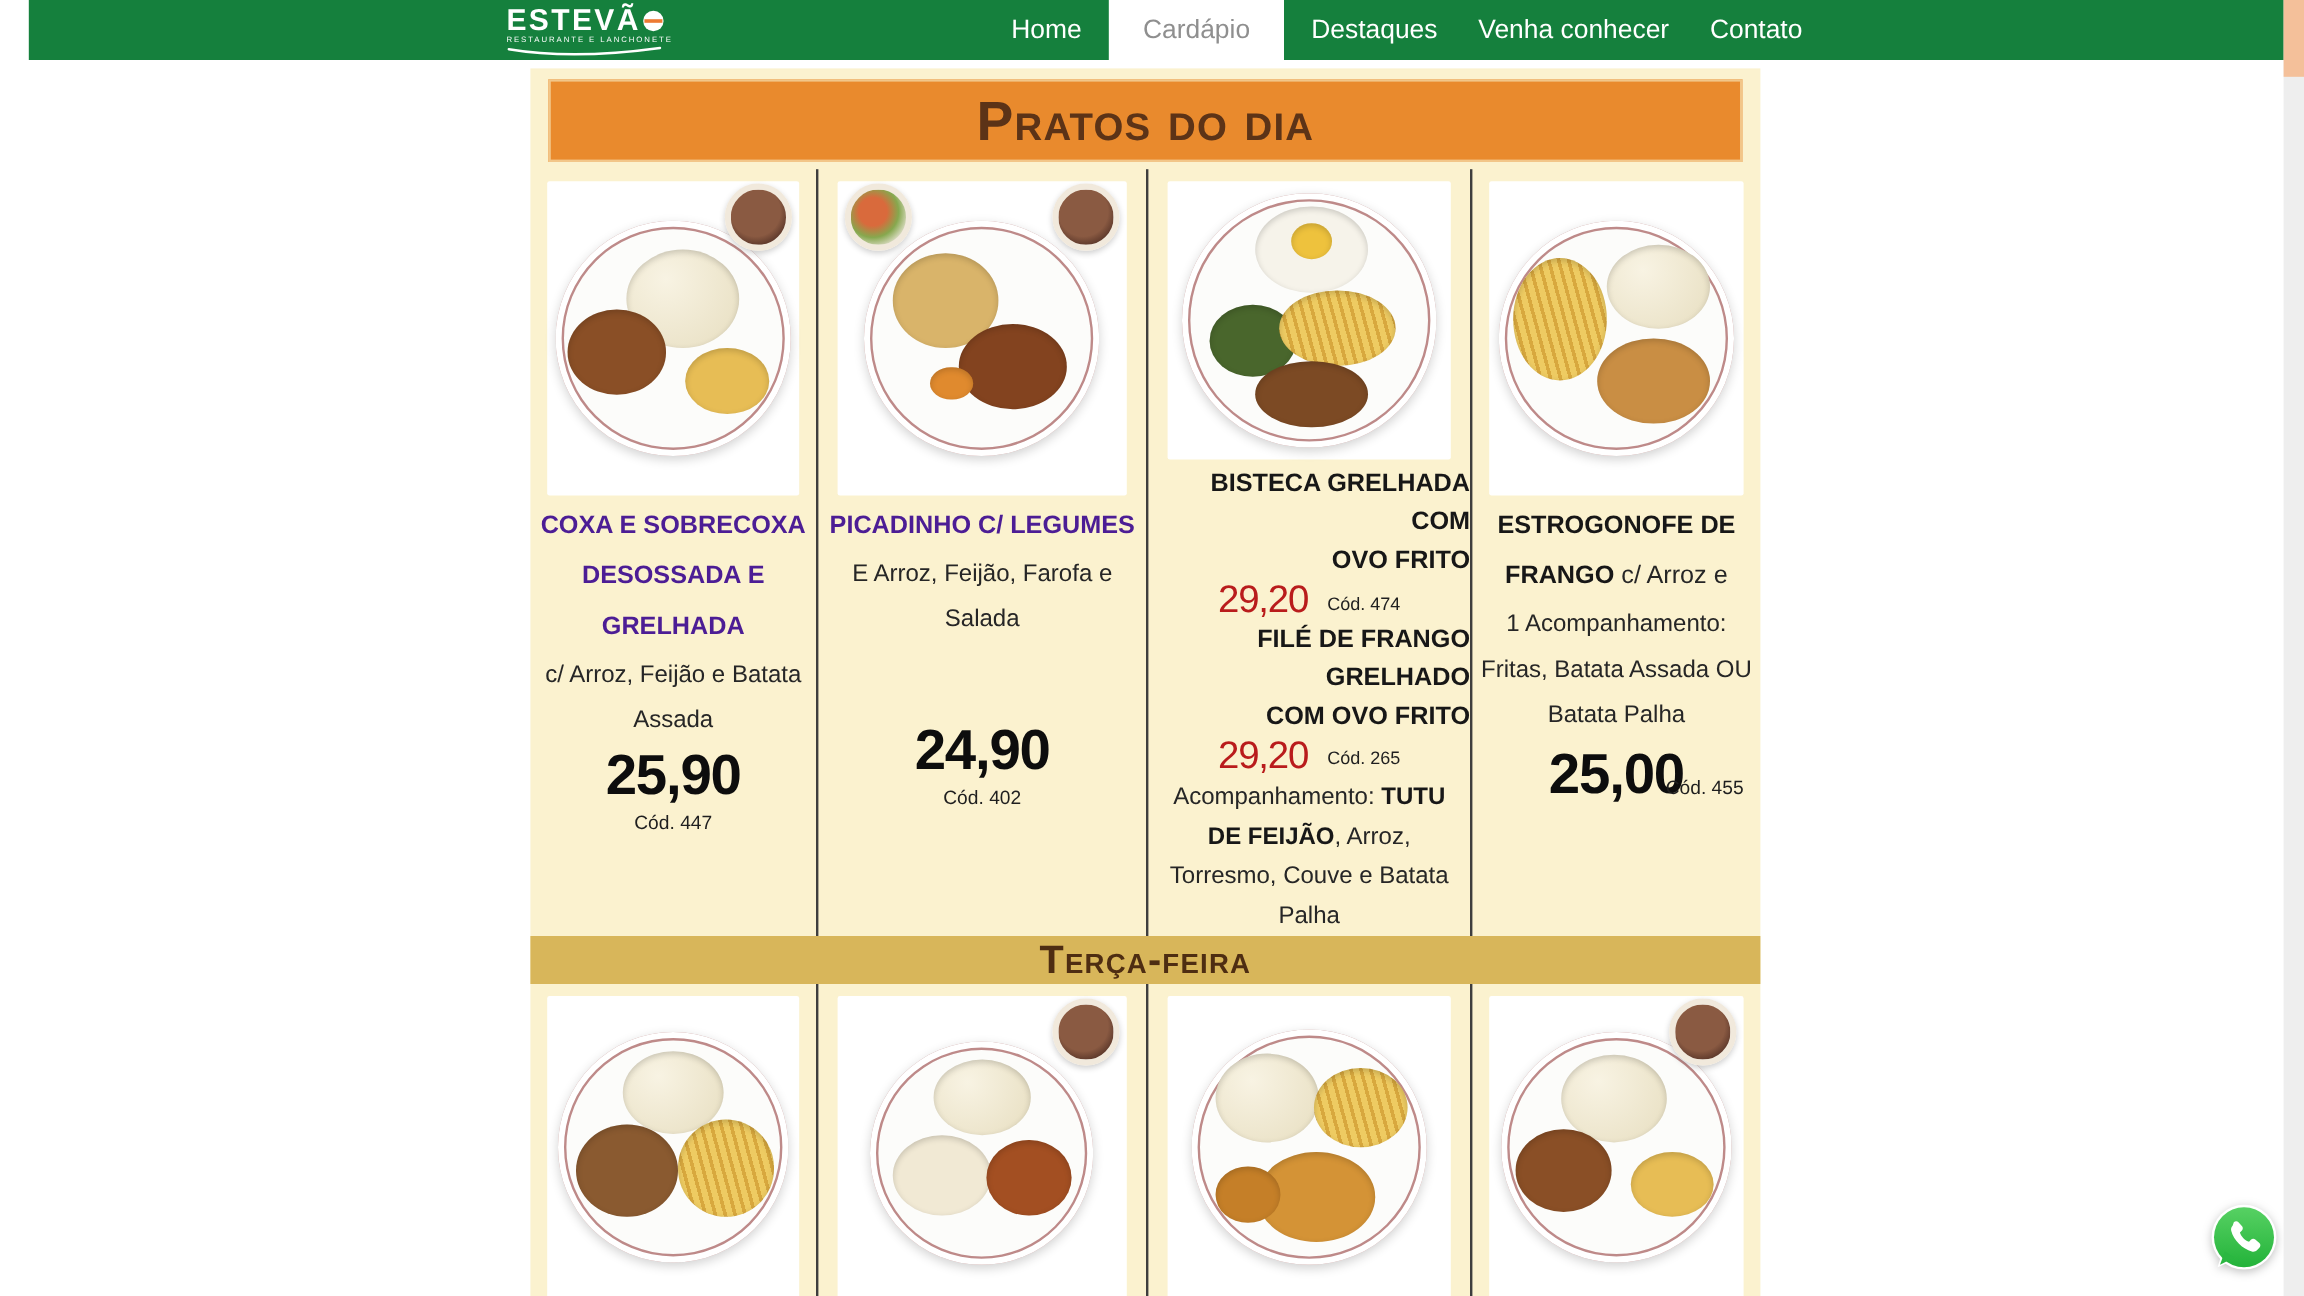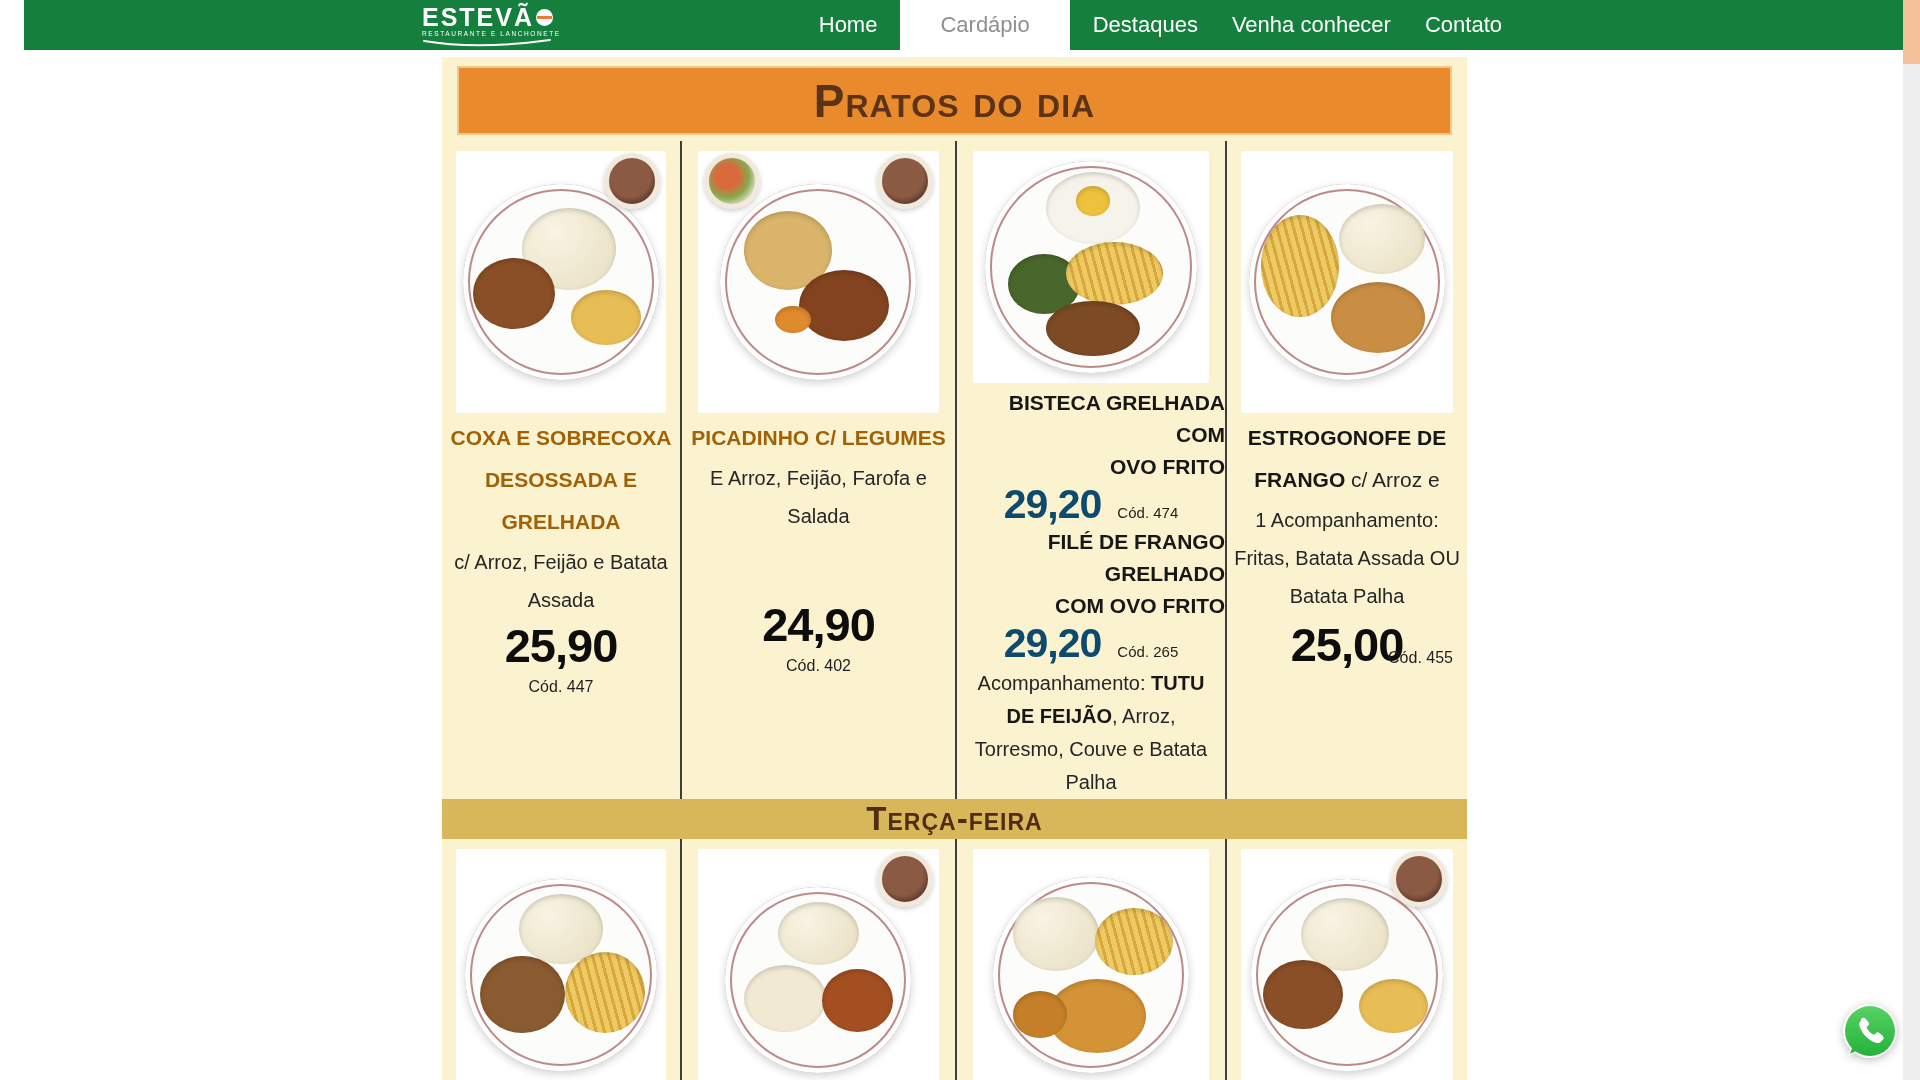--- a/index.html
+++ b/index.html
@@ -8,21 +8,21 @@
   
   .nav{position:absolute;left:0;top:0;width:1903px;height:50px;background:#15803d;margin-left:24px;}
   .brand{position:absolute;left:398px;top:4px;width:160px;color:#fff;}
   .brand-name{font-size:25px;font-weight:bold;letter-spacing:2px;line-height:26px;display:flex;align-items:center;}
   .brand-o{display:inline-block;width:17px;height:17px;background:#fff;border-radius:50%;margin-left:2px;position:relative;}
   .brand-o::after{content:"";position:absolute;left:1px;right:1px;top:7px;height:3px;background:#ED7A33;}
   .brand-tag{font-size:6.5px;letter-spacing:1.6px;margin-top:0px;white-space:nowrap;}
   .brand-swash{display:block;margin-top:1px;}
   .nav-items{position:absolute;right:408px;top:0;height:50px;display:flex;list-style:none;margin:0;padding:0;}
   .nav-item{display:flex;align-items:center;padding:0 17px;color:#fff;font-size:22px;cursor:pointer;white-space:nowrap;}
-  .nav-item.active{background:#fff;color:#8f8f8f;padding:0 40px;margin:0 6px;}
+  .nav-item.active{background:#fff;color:#8f8f8f;padding:0 28px;margin:0 6px;}
 
   
   .scrollbar{position:absolute;right:0;top:0;width:17px;height:1080px;background:#eeeeee;}
   .scroll-thumb{position:absolute;left:0;top:0;width:17px;height:64px;background:#f4c09a;}
 
   
   .menu{position:absolute;left:442px;top:57px;width:1025px;height:1400px;background:#FBF2CF;}
   .banner{margin:9px 15px 6px;height:69px;background:#E98A2D;border:2px solid #f2c689;box-sizing:border-box;
           display:flex;align-items:center;justify-content:center;
           font-variant:small-caps;font-weight:bold;font-size:46px;letter-spacing:1px;color:#5C3317;}
@@ -39,29 +39,29 @@
          margin-bottom:4px;border-radius:2px;flex-shrink:0;}
   .plate{position:relative;border-radius:50%;background:#fcfcfa;overflow:hidden;
          box-shadow:inset 0 0 0 5px #ffffff,inset 0 0 0 7px rgba(148,62,62,.6),0 3px 9px rgba(0,0,0,.18);}
   .blob{position:absolute;border-radius:50%;box-shadow:inset 0 2px 5px rgba(0,0,0,.18);}
   .bowl{position:absolute;top:2px;width:46px;height:46px;border-radius:50%;border:5px solid #f1e9dc;
         box-shadow:0 2px 5px rgba(0,0,0,.2);}
   .bowl-sauce{background:radial-gradient(circle at 45% 40%,#8a5a42 0 55%,#5f3a2c 75%);}
   .bowl-salad{background:radial-gradient(circle at 40% 40%,#d96a3c 0 30%,#86a84e 55%,#e7e3d4 80%);}
 
   
-  .d-title{font-weight:bold;font-size:21px;line-height:42px;color:#a16207;text-align:center;}
+  .d-title{font-weight:bold;font-size:21px;line-height:42px;color:#4c1d95;text-align:center;}
   .d-desc{font-size:20px;line-height:38px;color:#262626;text-align:center;}
   .d-price{font-weight:bold;font-size:47px;line-height:1.1;color:#0d0d0d;letter-spacing:-1px;margin-top:1px;text-align:center;}
   .d-code{font-size:16px;color:#1f1f1f;margin-top:6px;text-align:center;}
 
   
   .v-title{font-weight:bold;font-size:21px;line-height:32px;color:#171717;text-align:right;}
   .v-pricerow{display:flex;align-items:flex-end;justify-content:center;gap:16px;}
-  .v-price{font-weight:bold;font-size:41px;line-height:1.05;color:#0c4a6e;letter-spacing:-1px;}
+  .v-price{font-weight:normal;font-size:32px;line-height:1.05;color:#b91c1c;letter-spacing:-1px;}
   .v-code{font-size:15px;color:#1f1f1f;margin-bottom:5px;}
   .extra{font-size:20px;line-height:33px;color:#262626;text-align:center;padding:2px 12px 0;}
   .extra b{color:#171717;}
 
   
   .mixed{font-size:21px;line-height:42px;color:#262626;text-align:center;padding:0 10px;}
   .mixed b{color:#171717;}
   .pricerow{position:relative;width:100%;margin-top:4px;}
   .pricerow .d-price{margin-top:0;}
   .pricerow .d-code{position:absolute;right:14px;bottom:4px;margin:0;}

